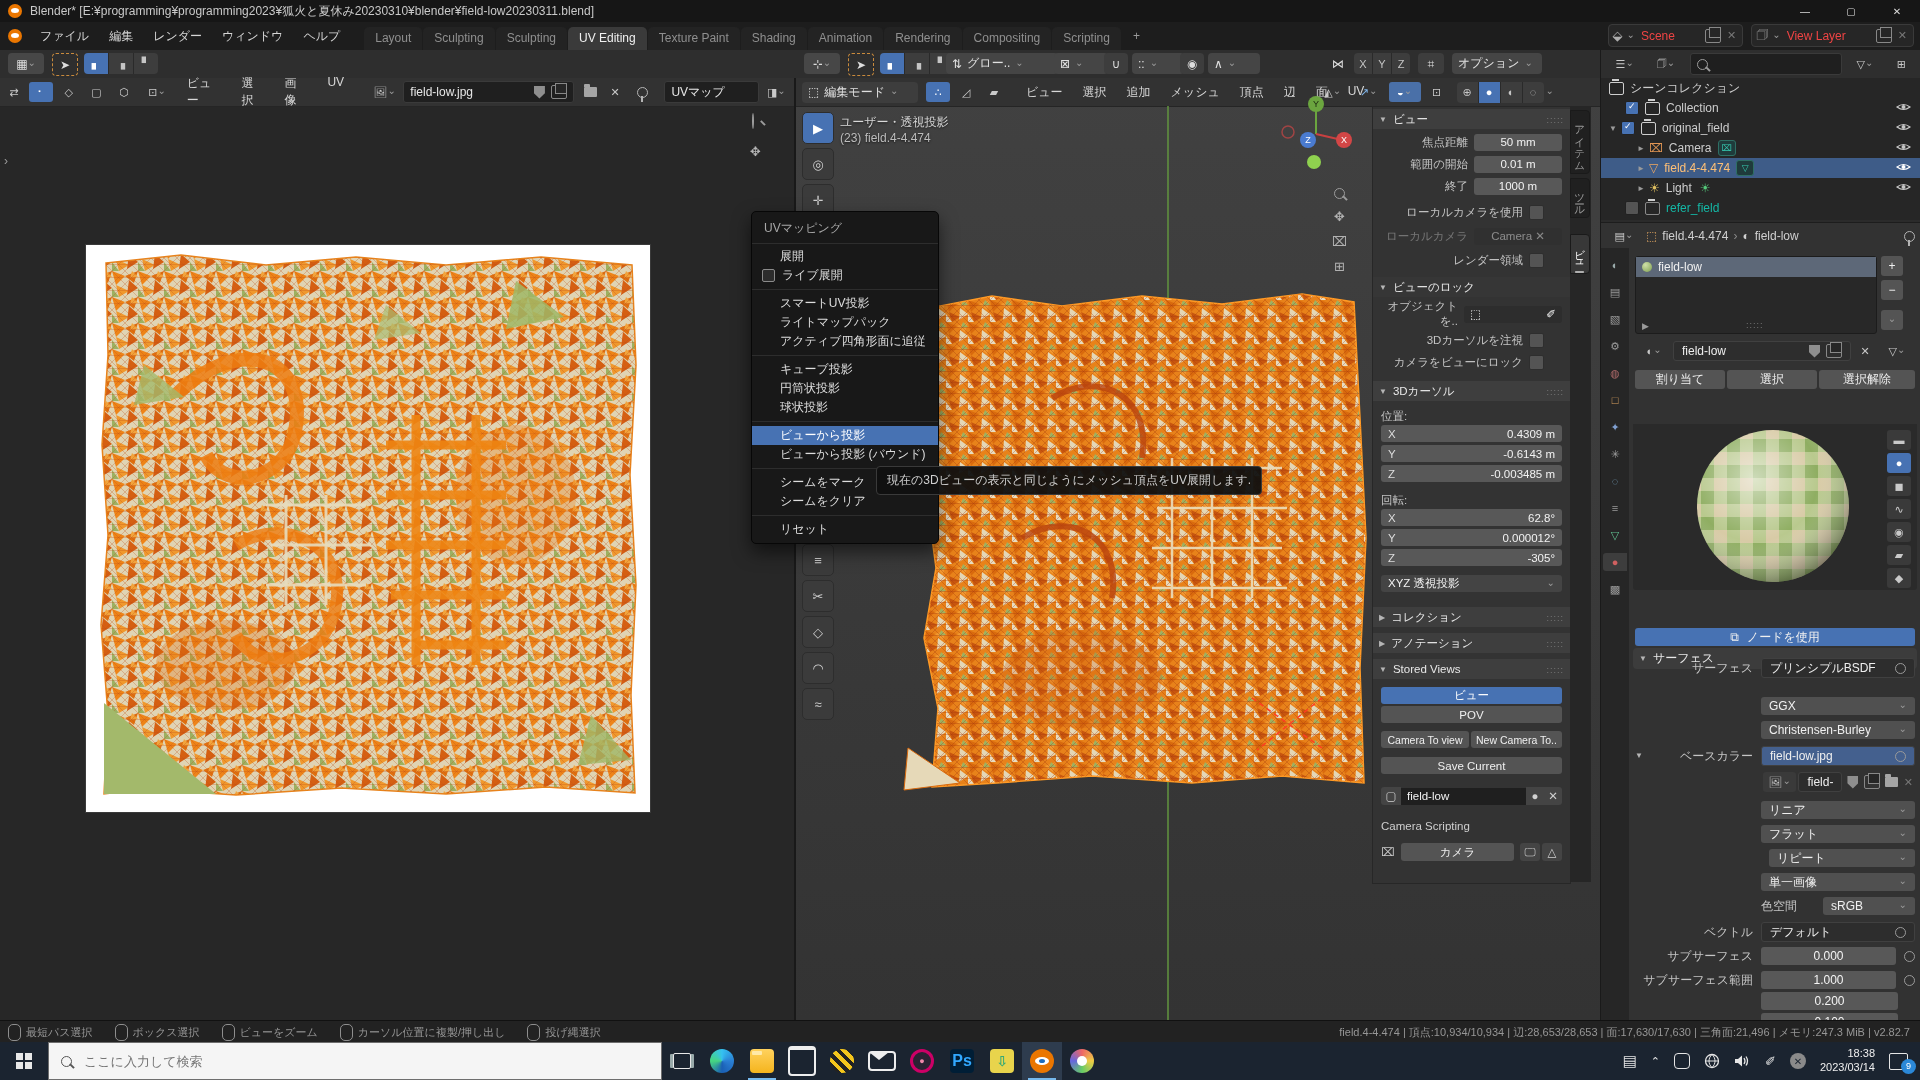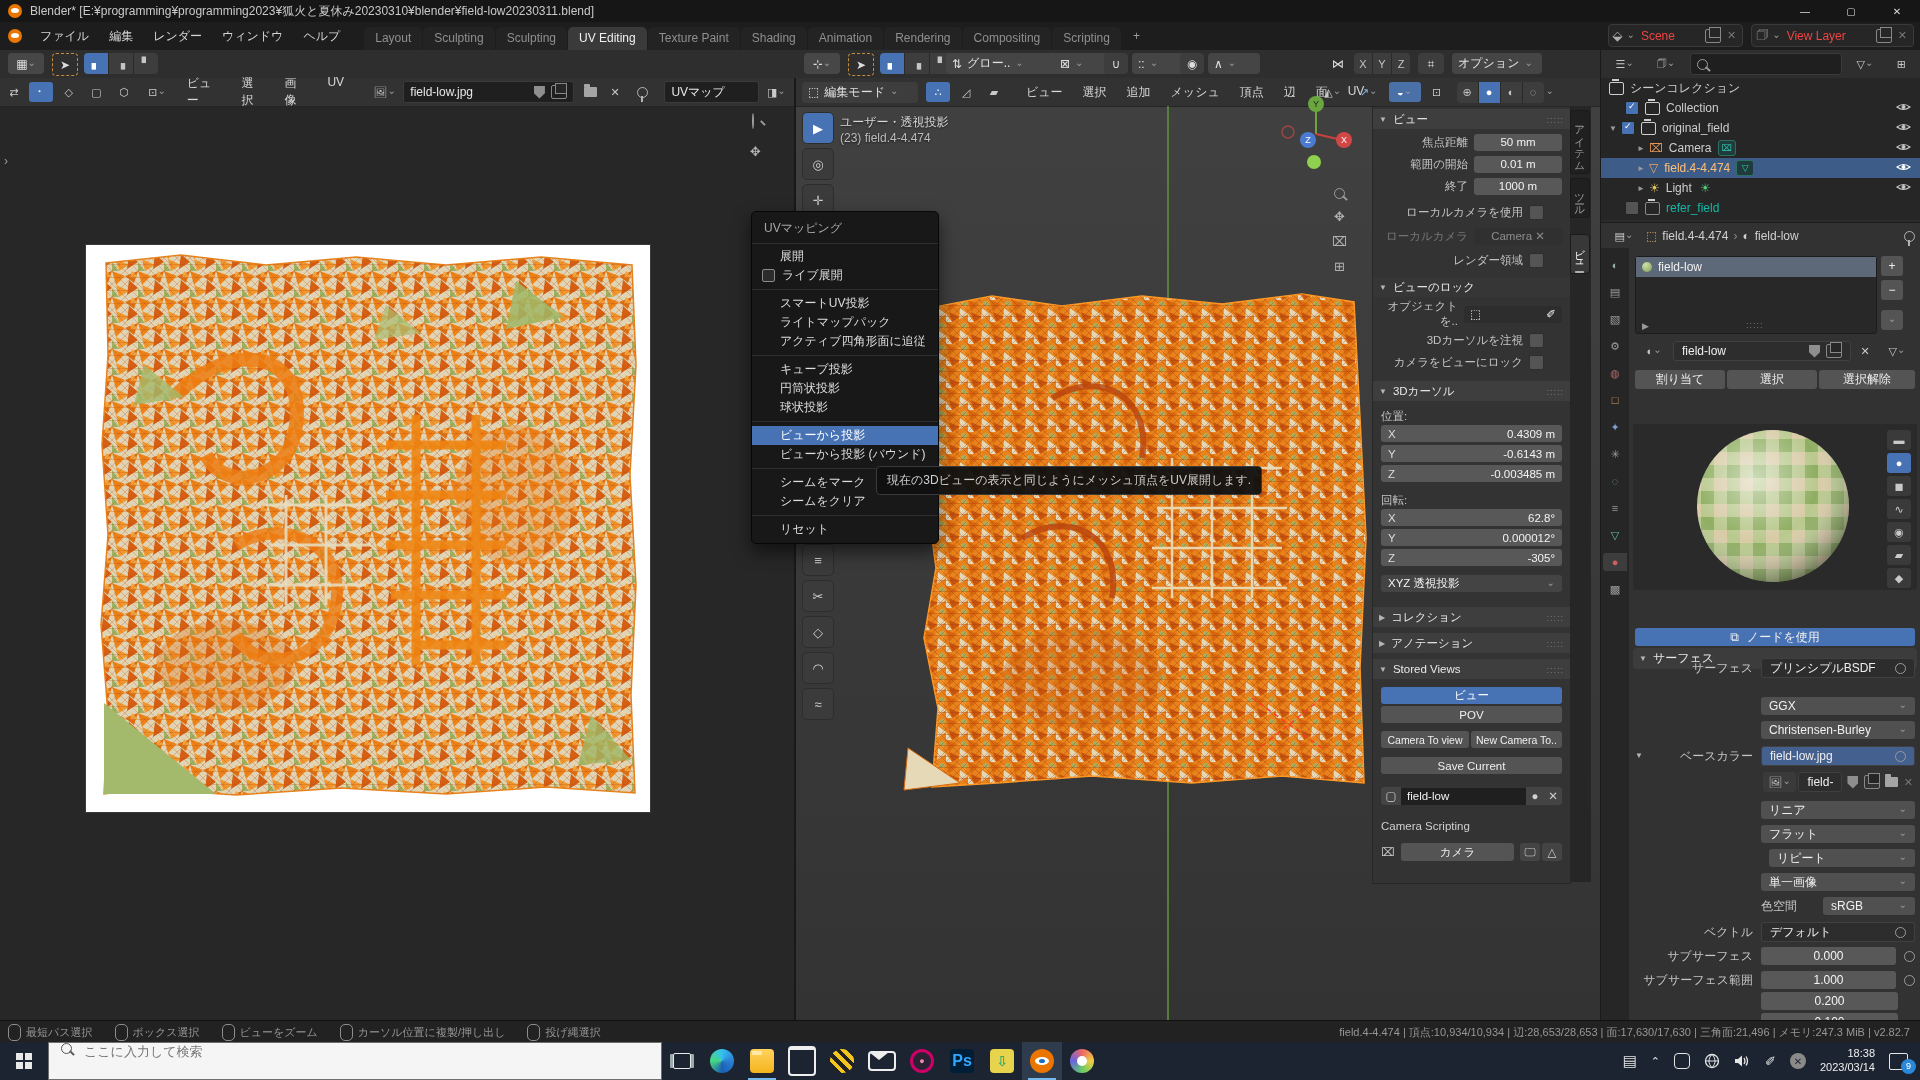--- a/index.html
+++ b/index.html
@@ -121,21 +121,21 @@
   .pin::after{content:"";position:absolute;left:3px;top:8px;width:1.6px;height:6px;background:#b5b5b5;}
   
   #statusbar{left:0;top:1020px;width:1920px;height:22px;background:#222222;border-top:1px solid #111;display:flex;align-items:center;color:#969696;font-size:11px;}
   .mouse{width:11px;height:15px;border:1px solid #8e8e8e;border-radius:5px;position:relative;margin-right:5px;flex:none;}
   .sb-item{display:flex;align-items:center;margin-right:22px;}
   
   #taskbar{left:0;top:1042px;width:1920px;height:38px;background:#1b2430;display:flex;align-items:center;}
   .tb-start{width:48px;height:38px;display:flex;align-items:center;justify-content:center;}
   .winlogo{display:grid;grid-template-columns:7px 7px;grid-template-rows:7px 7px;gap:1.5px;}
   .winlogo span{background:#e8e8e8;}
-  #tb-search{width:588px;height:36px;background:#f5f5f5;border:1px solid #6e6e6e;display:flex;align-items:flex-start;padding:0 12px;gap:10px;}
+  #tb-search{width:588px;height:36px;background:#f5f5f5;border:1px solid #6e6e6e;display:flex;align-items:center;padding:0 12px;gap:10px;}
   #tb-search .lens{border-color:#555;}
   #tb-search .lens::after{background:#555;}
   #tb-search input{border:none;outline:none;background:transparent;font-size:13px;color:#333;width:90%;font-family:inherit;}
   .tb-btn{width:40px;height:38px;display:flex;align-items:center;justify-content:center;position:relative;}
   .tb-btn.open::after{content:"";position:absolute;bottom:0;left:6px;right:6px;height:2px;background:#76b9ed;}
   .tb-btn.fg{background:#2e3c4e;}
   .appic{width:24px;height:24px;border-radius:4px;display:flex;align-items:center;justify-content:center;font-weight:bold;}
   .tray{margin-left:auto;display:flex;align-items:center;gap:14px;padding-right:12px;color:#e6e6e6;}
   .clock{text-align:right;font-size:11px;line-height:1.25;color:#eee;}
   .badge{position:relative;}

